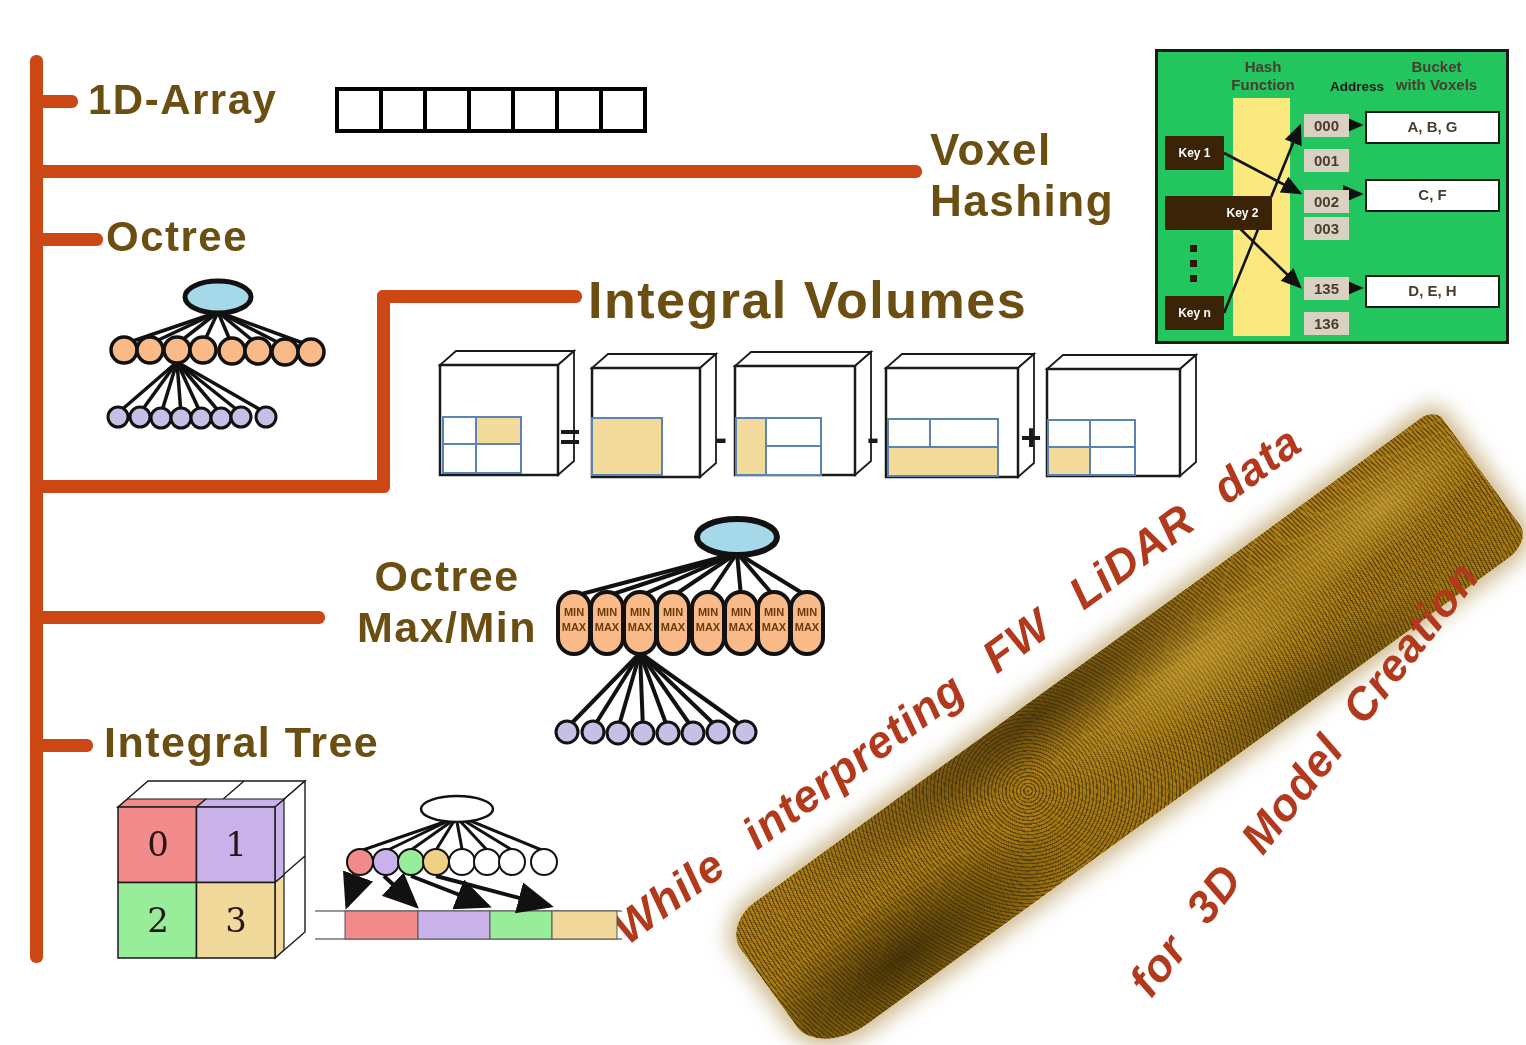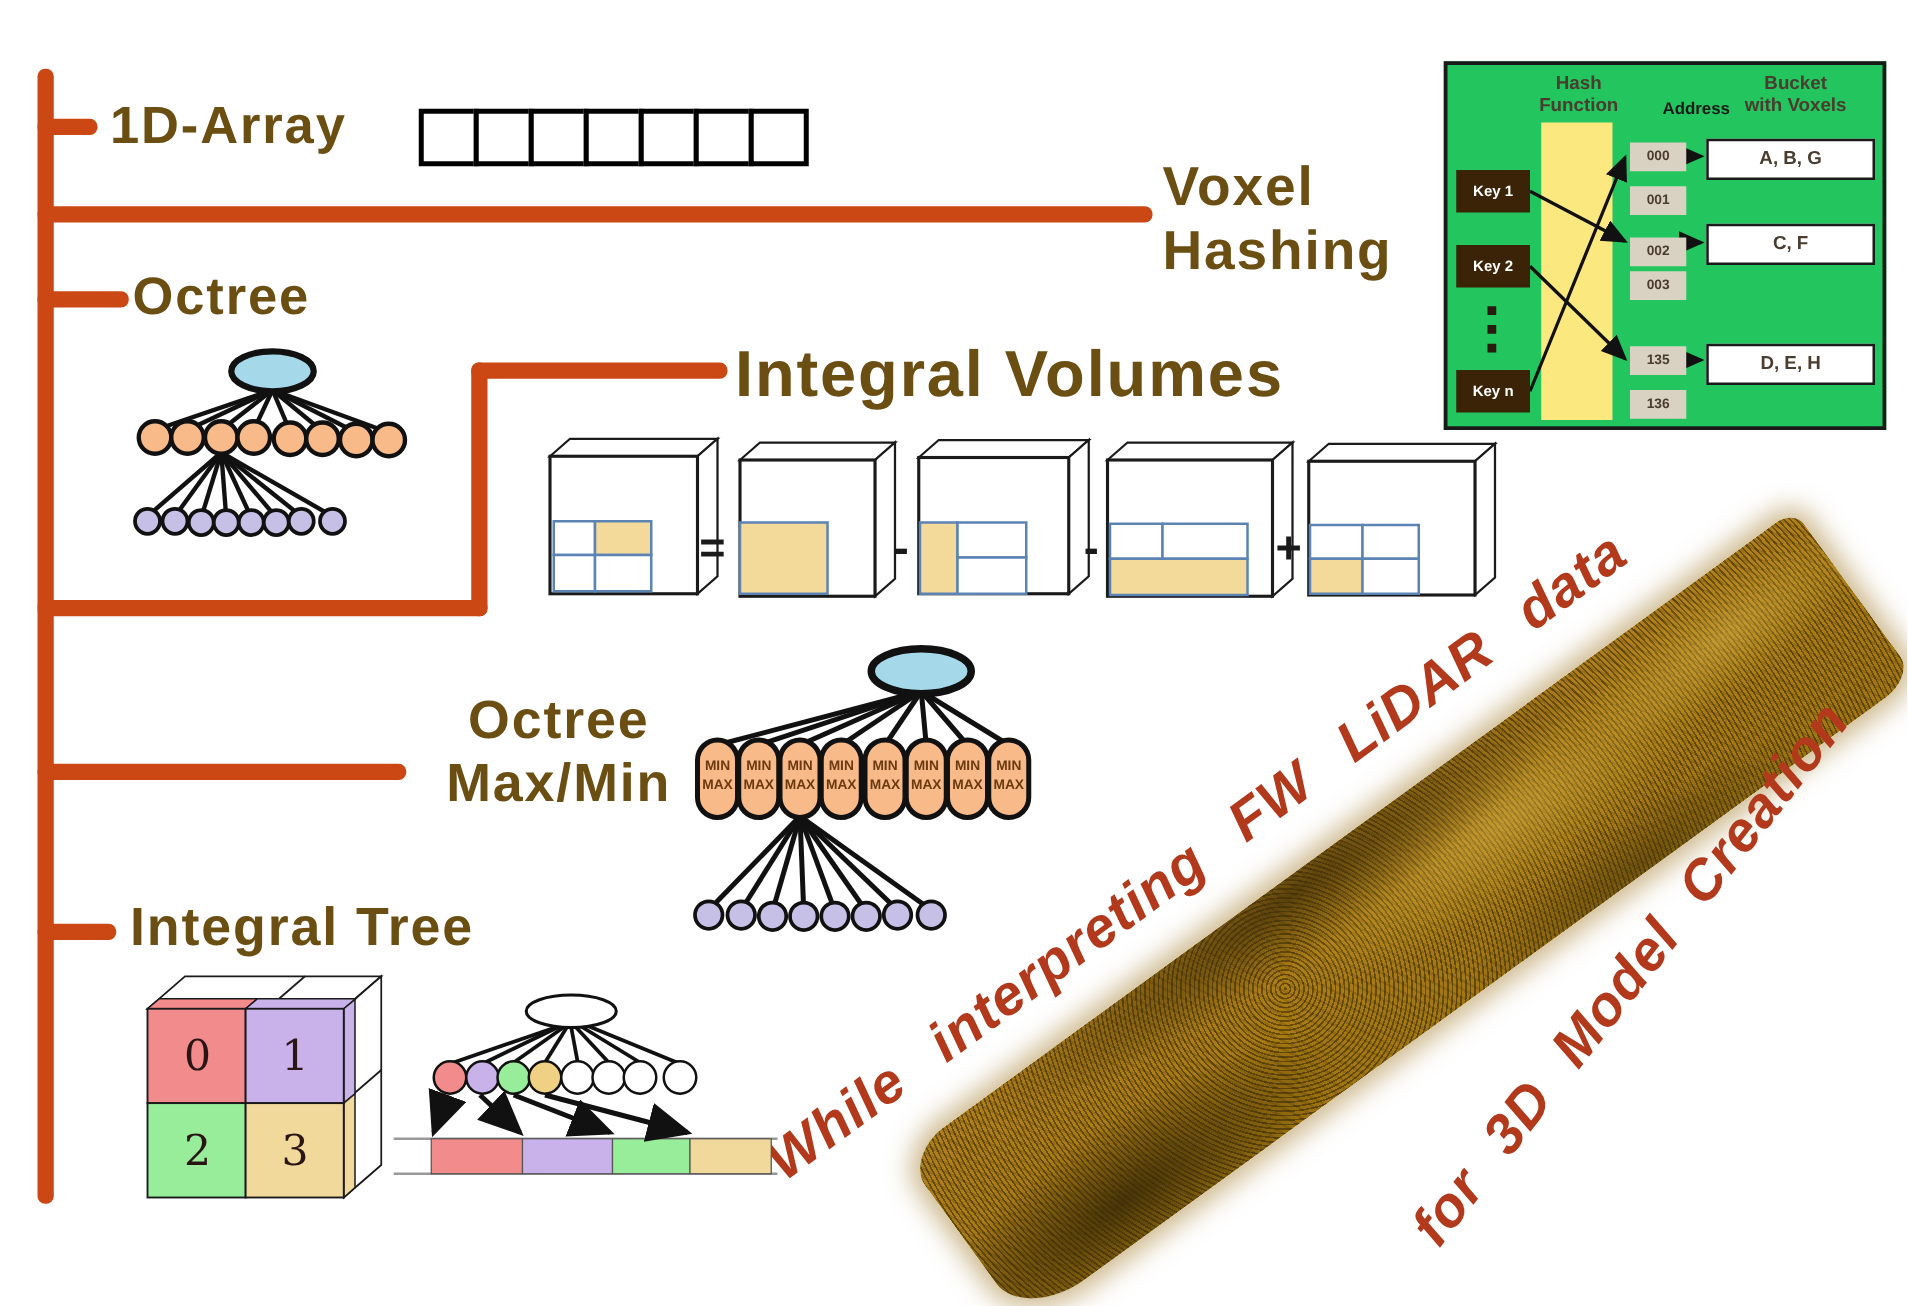--- a/index.html
+++ b/index.html
@@ -21,21 +21,21 @@
   .op-text{font:700 36px "Liberation Sans",sans-serif;fill:#1a1a1a;}
   .box-face{fill:#fff;stroke:#1a1a1a;stroke-width:2.5;}
   .box-3d{fill:#fff;stroke:#1a1a1a;stroke-width:1.8;}
   .tan{fill:var(--volume-tan);stroke:var(--grid-blue);stroke-width:2;}
   .wcell{fill:#fff;stroke:var(--grid-blue);stroke-width:2;}
   #hash-box{position:absolute;left:1155px;top:49px;width:348px;height:289px;border:3px solid #1a1a1a;background:#22c55e;}
   #hash-box .hdr{position:absolute;top:6px;text-align:center;font-weight:700;font-size:15px;line-height:18px;color:var(--hash-text);}
   #hash-yellow{position:absolute;left:75px;top:46px;width:57px;height:238px;background:var(--hash-yellow);}
   #addr-label{position:absolute;left:132px;top:27px;width:74px;text-align:right;font-weight:700;font-size:13.5px;color:#1a1a1a;padding-left:20px;}
   .addr-cell{position:absolute;left:146px;width:45px;height:23px;background:var(--addr-bg);
-             color:var(--hash-text);font-weight:700;font-size:11px;text-align:center;line-height:23px;}
+             color:var(--hash-text);font-weight:700;font-size:15px;text-align:center;line-height:23px;}
   .key-box{position:absolute;left:7px;width:59px;height:34px;background:var(--key-bg);color:#fff;
            font-weight:700;font-size:12px;text-align:center;line-height:34px;}
   .key-dot{position:absolute;left:32px;width:7px;height:7px;background:#2a1a10;}
   .bucket-box{position:absolute;left:207px;width:131px;height:29px;border:2px solid #1a1a1a;background:#fff;
               color:var(--hash-text);font-weight:700;font-size:15px;text-align:center;line-height:27px;}
   #hash-arrows{position:absolute;left:0;top:0;}
   .quad-num{font:400 34px "DejaVu Serif",serif;fill:#2a1515;text-anchor:middle;}
   #terrain{position:absolute;left:723px;top:925px;width:880px;height:165px;
     transform:rotate(-36deg);transform-origin:0 0;
     border-radius:40px 18px 30px 60px / 30px 14px 20px 40px;
@@ -290,21 +290,21 @@
     <div class="key-dot" style="top:193px;"></div>
     <div class="key-dot" style="top:208px;"></div>
     <div class="key-dot" style="top:223px;"></div>
   <div class="addr-cell" style="top: 62px;">000</div>
       <div class="addr-cell" style="top: 97px;">001</div>
       <div class="addr-cell" style="top: 138px;">002</div>
       <div class="addr-cell" style="top: 165px;">003</div>
       <div class="addr-cell" style="top: 225px;">135</div>
       <div class="addr-cell" style="top: 260px;">136</div>
       <div class="key-box" style="top: 84px;">Key 1</div>
-      <div class="key-box" style="top: 144px;">Key 2</div>
+      <div class="key-box" style="top: 144px; padding-left: 48px;">Key 2</div>
       <div class="key-box" style="top: 244px;">Key n</div>
       <div class="bucket-box" style="top: 59px;">A, B, G</div>
       <div class="bucket-box" style="top: 127px;">C, F</div>
       <div class="bucket-box" style="top: 223px;">D, E, H</div>
     </div>
 
   <svg style="position:absolute;left:100px;top:768px;" width="555" height="200" viewBox="0 0 555 200">
     <defs>
       <marker id="ah2" markerWidth="10" markerHeight="9" refX="8" refY="4" orient="auto">
         <path d="M0,0 L9,4 L0,8 Z" fill="#111"></path>

